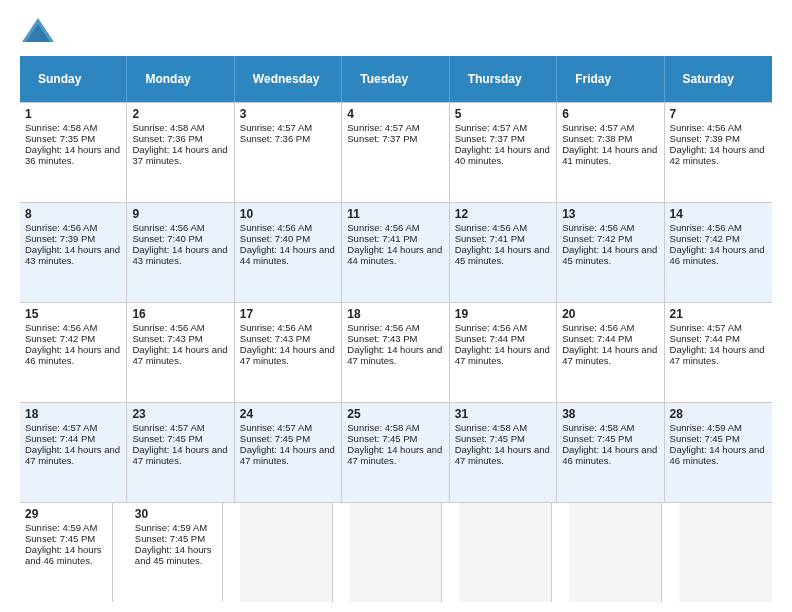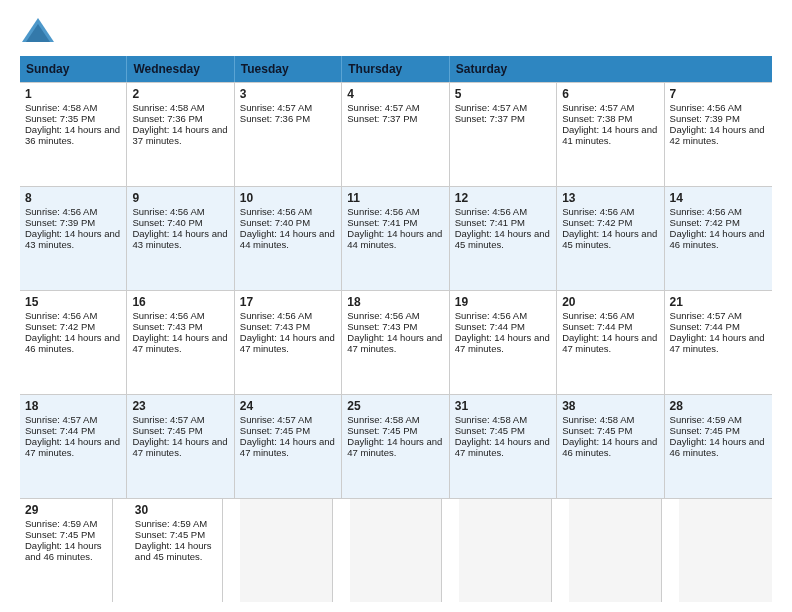--- a/index.html
+++ b/index.html
@@ -57,25 +57,26 @@
       flex: 1;
       display: flex;
       flex-direction: column;
     }
     .cal-header {
       display: grid;
       grid-template-columns: repeat(7, 1fr);
       background: #2e86c1;
     }
     .cal-header-cell {
-      color: #0f172a;
+      color: #ffffff;
       font-size: 12px;
       font-weight: bold;
-      padding: 6px 6px;
+      padding: 16px 6px;
       border-right: 1px solid #5aa4d4;
+      margin-left: 12px;
     }
     .cal-header-cell:last-child {
       border-right: none;
     }
     .cal-body {
       flex: 1;
       display: flex;
       flex-direction: column;
     }
     .cal-row {
@@ -136,32 +137,34 @@
     </div>
     <div class="title-block">
       <div class="main-title"></div>
       <div class="subtitle"></div>
     </div>
   </div>
 
   <div class="calendar">
     <div class="cal-header">
     <div class="cal-header-cell">Sunday</div>
+        <div class="cal-header-cell">Monday</div>
         <div class="cal-header-cell">Wednesday</div>
         <div class="cal-header-cell">Tuesday</div>
         <div class="cal-header-cell">Thursday</div>
+        <div class="cal-header-cell">Friday</div>
         <div class="cal-header-cell">Saturday</div>
       </div>
     <div class="cal-body border-top">
     <div class="cal-row">
           <div class="cal-cell"><span class="day-num">1</span><span>Sunrise: 4:58 AM</span><br><span>Sunset: 7:35 PM</span><br><span>Daylight: 14 hours and 36 minutes.</span></div>
           <div class="cal-cell"><span class="day-num">2</span><span>Sunrise: 4:58 AM</span><br><span>Sunset: 7:36 PM</span><br><span>Daylight: 14 hours and 37 minutes.</span></div>
           <div class="cal-cell"><span class="day-num">3</span><span>Sunrise: 4:57 AM</span><br><span>Sunset: 7:36 PM</span><br></div>
           <div class="cal-cell"><span class="day-num">4</span><span>Sunrise: 4:57 AM</span><br><span>Sunset: 7:37 PM</span><br></div>
-          <div class="cal-cell"><span class="day-num">5</span><span>Sunrise: 4:57 AM</span><br><span>Sunset: 7:37 PM</span><br></div>
+          <div class="cal-cell"><span class="day-num">5</span><span>Sunrise: 4:57 AM</span><br><span>Sunset: 7:37 PM</span><br><span>Daylight: 14 hours and 40 minutes.</span></div>
           <div class="cal-cell"><span class="day-num">6</span><span>Sunrise: 4:57 AM</span><br><span>Sunset: 7:38 PM</span><br><span>Daylight: 14 hours and 41 minutes.</span></div>
           <div class="cal-cell"><span class="day-num">7</span><span>Sunrise: 4:56 AM</span><br><span>Sunset: 7:39 PM</span><br><span>Daylight: 14 hours and 42 minutes.</span></div>
         </div>
         <div class="cal-row">
           <div class="cal-cell"><span class="day-num">8</span><span>Sunrise: 4:56 AM</span><br><span>Sunset: 7:39 PM</span><br><span>Daylight: 14 hours and 43 minutes.</span></div>
           <div class="cal-cell"><span class="day-num">9</span><span>Sunrise: 4:56 AM</span><br><span>Sunset: 7:40 PM</span><br><span>Daylight: 14 hours and 43 minutes.</span></div>
           <div class="cal-cell"><span class="day-num">10</span><span>Sunrise: 4:56 AM</span><br><span>Sunset: 7:40 PM</span><br><span>Daylight: 14 hours and 44 minutes.</span></div>
           <div class="cal-cell"><span class="day-num">11</span><span>Sunrise: 4:56 AM</span><br><span>Sunset: 7:41 PM</span><br><span>Daylight: 14 hours and 44 minutes.</span></div>
           <div class="cal-cell"><span class="day-num">12</span><span>Sunrise: 4:56 AM</span><br><span>Sunset: 7:41 PM</span><br><span>Daylight: 14 hours and 45 minutes.</span></div>
           <div class="cal-cell"><span class="day-num">13</span><span>Sunrise: 4:56 AM</span><br><span>Sunset: 7:42 PM</span><br><span>Daylight: 14 hours and 45 minutes.</span></div>

